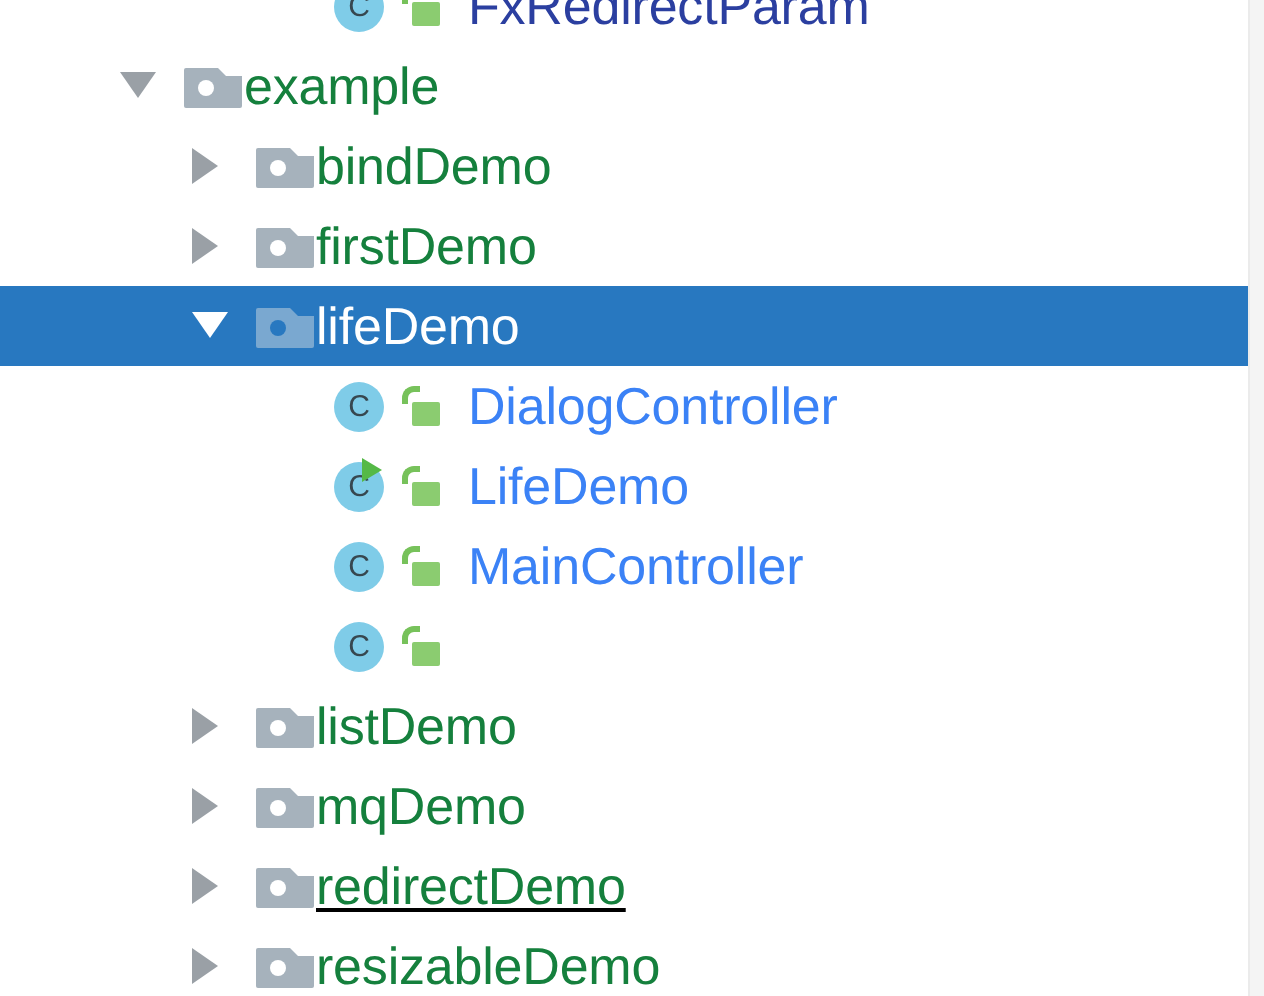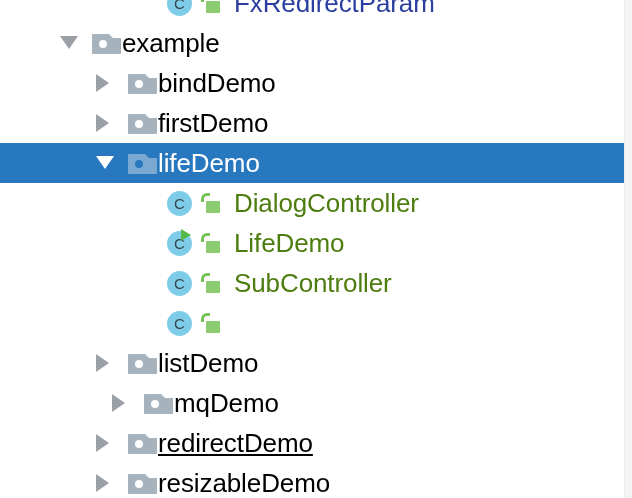--- a/index.html
+++ b/index.html
@@ -157,22 +157,22 @@
   }
 
   
   .label {
     flex: 0 1 auto;
     font-size: 26px;
     letter-spacing: -0.1px;
     line-height: 40px;
     overflow: hidden;
   }
-  .label.pkg   { color: #000000; }
-  .label.cls   { color: #4d7c0f; padding-left: 8px; }
+  .label.pkg   { color: #15803d; }
+  .label.cls   { color: #3b82f6; padding-left: 8px; }
   .row.selected .label.pkg { color: #ffffff; }
 
   
   .row.clipped .label.cls { color: #2b3fa0; }
   .row.clipped .class-icon .disc { background: #7fcce8; }
 </style>
 </head>
 <body>
 
 <div id="tree">
@@ -260,21 +260,21 @@
     <div class="row lvl3" style="top: 263px;">
       <span class="pad"></span>
       <div class="class-icon">
         <span class="disc"></span>
         <span class="letter">C</span>
       </div>
       <div class="lock-icon">
         <span class="shackle"></span>
         <span class="body"></span>
       </div>
-      <span class="label cls">SubController</span>
+      <span class="label cls">MainController</span>
     </div>
     <div class="row lvl3" style="top: 303px;">
       <span class="pad"></span>
       <div class="class-icon">
         <span class="disc"></span>
         <span class="letter">C</span>
       </div>
       <div class="lock-icon">
         <span class="shackle"></span>
         <span class="body"></span>
@@ -284,21 +284,21 @@
       <span class="pad"></span>
       <div class="twisty collapsed">
         <i></i>
       </div>
       <div class="folder-icon">
         <span class="body"></span>
         <span class="dot"></span>
       </div>
       <span class="label pkg">listDemo</span>
     </div>
-    <div class="row lvl2" style="top: 383px; padding-left: 16px;">
+    <div class="row lvl2" style="top: 383px;">
       <span class="pad"></span>
       <div class="twisty collapsed">
         <i></i>
       </div>
       <div class="folder-icon">
         <span class="body"></span>
         <span class="dot"></span>
       </div>
       <span class="label pkg">mqDemo</span>
     </div>

